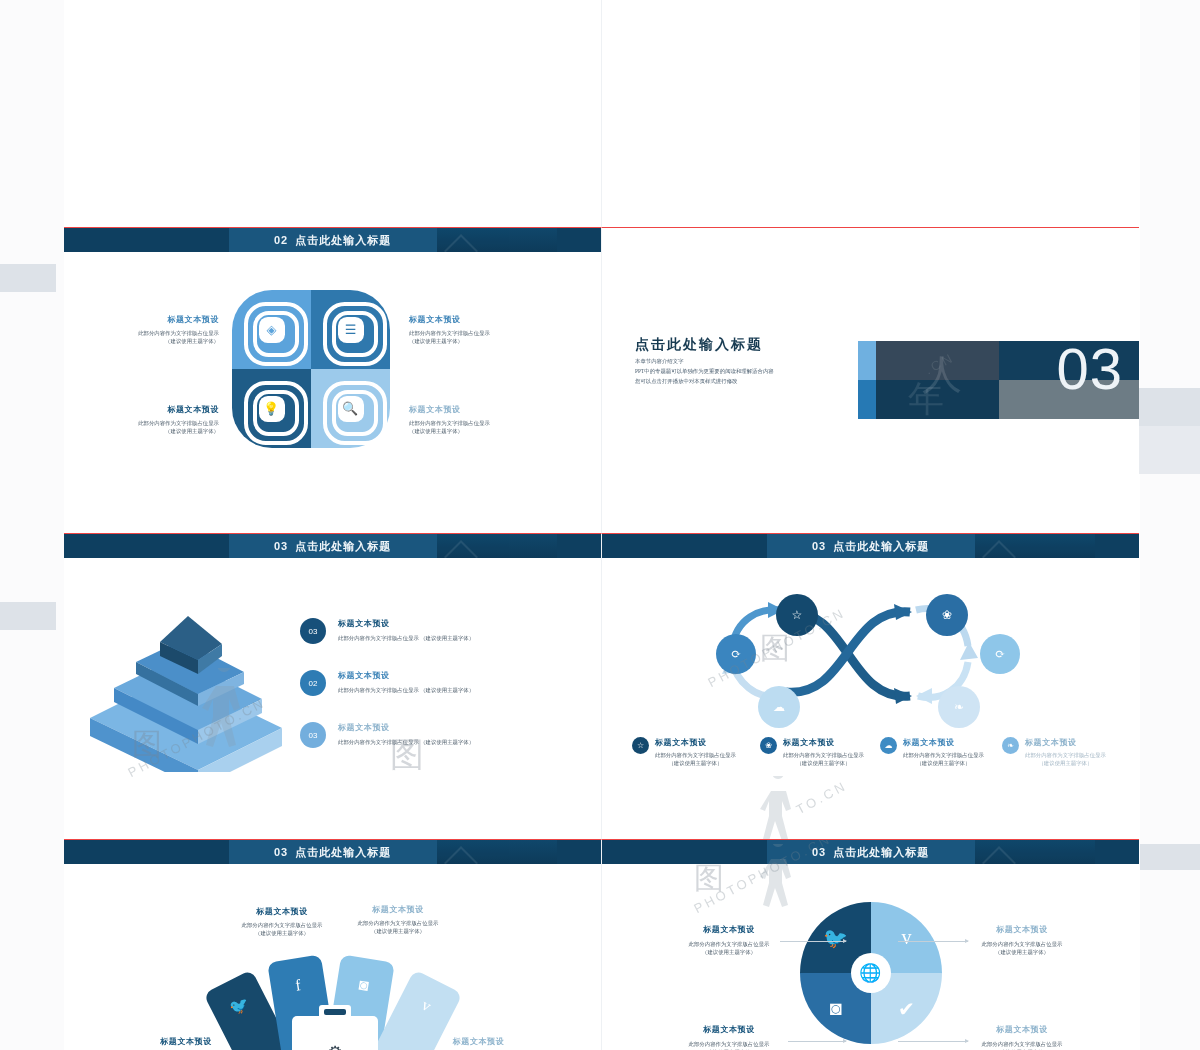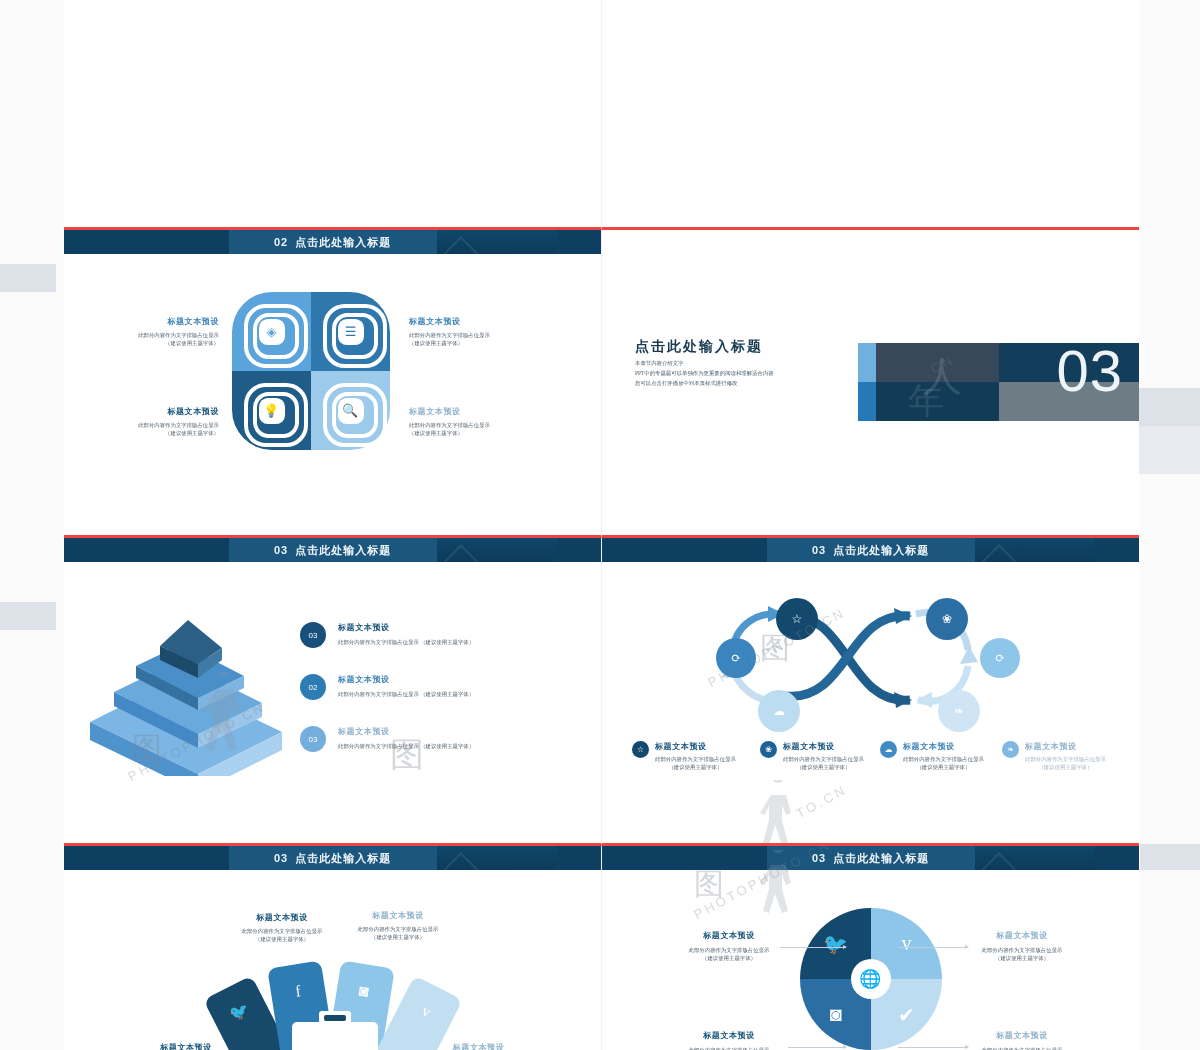--- a/index.html
+++ b/index.html
@@ -13,21 +13,21 @@
   .sidebar-strip{position:absolute;width:64px;top:0;bottom:0;background:#fbfbfc;}
   .sidebar-strip.left{left:0;}
   .sidebar-strip.right{right:0;width:60px;}
   .side-block{position:absolute;background:#d3dae1;opacity:.75;}
 
   
   .deck{position:absolute;left:64px;top:-78px;width:1076px;}
   .row{display:flex;gap:0;}
   .slide{
     width:537px;height:305px;background:#ffffff;position:relative;overflow:hidden;
-    border-right:1px solid #eef1f4;border-bottom:3px solid #ef4444;
+    border-right:1px solid #eef1f4;border-bottom:1px solid #ef4444;
   }
   .slide.rightcol{border-right:none;}
 
   
   .bar{
     position:absolute;left:0;top:0;width:100%;height:24px;
     background:#0e3f60;display:flex;align-items:center;justify-content:center;
   }
   .bar .bar-hi{
     position:absolute;left:50%;transform:translateX(-50%);

